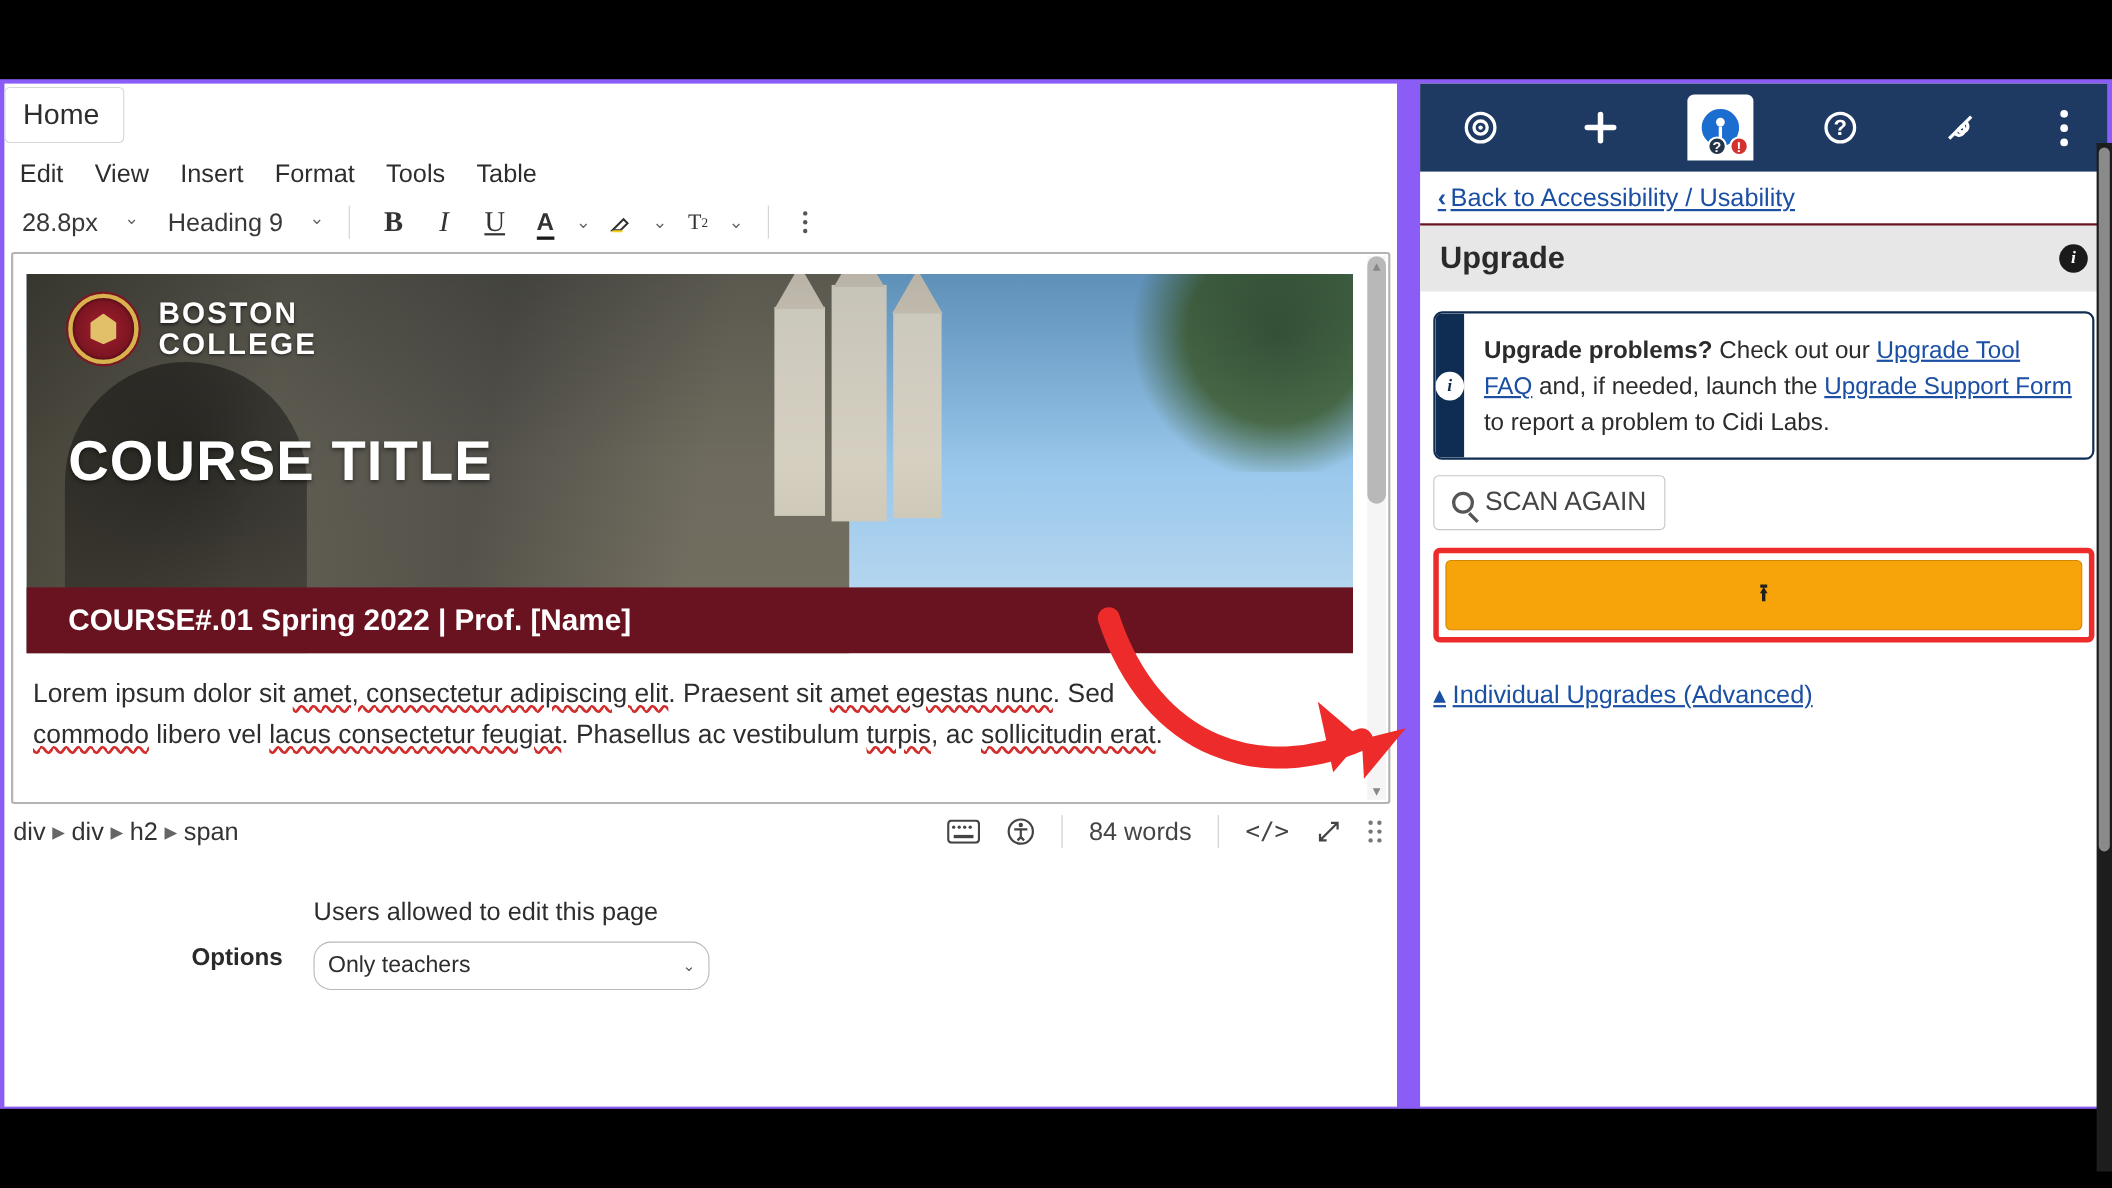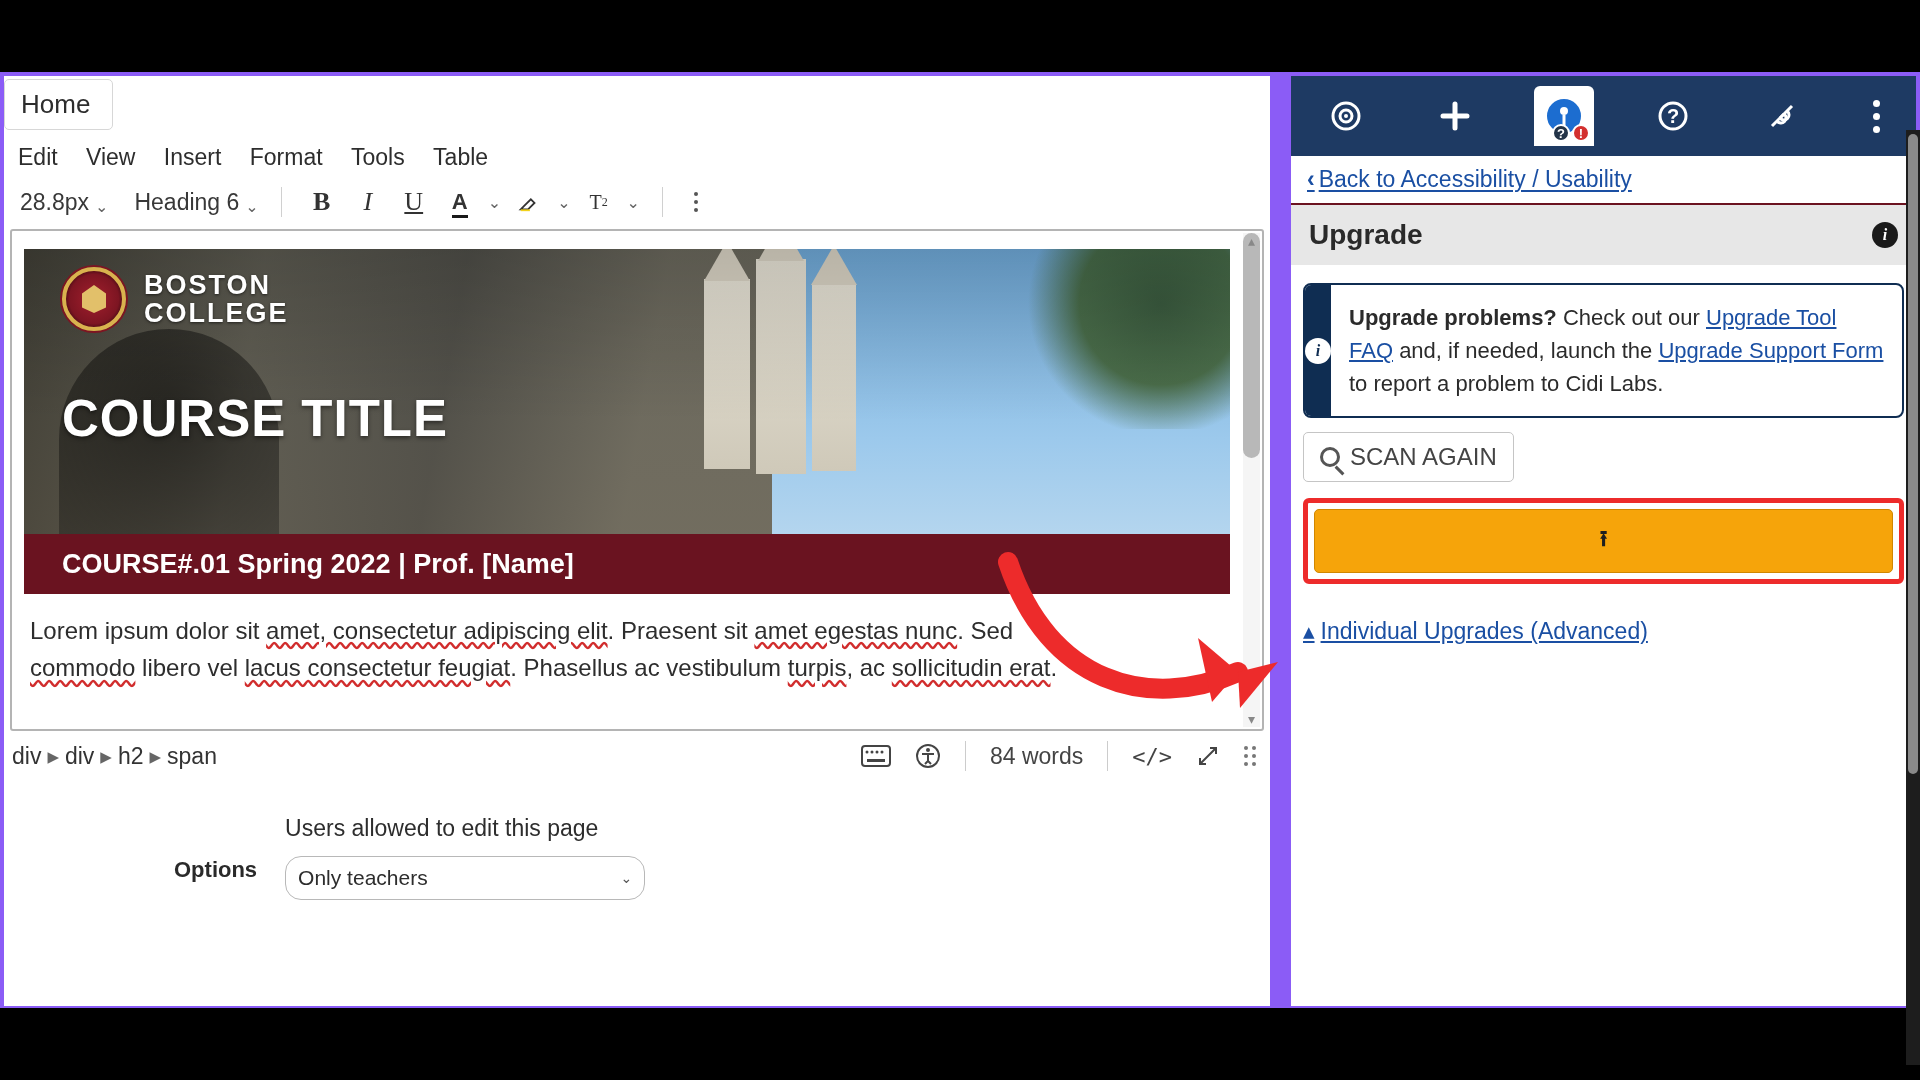--- a/index.html
+++ b/index.html
@@ -10,21 +10,21 @@
 
   
   .editor-pane { position: absolute; left: 4px; top: 4px; width: 1266px; height: 930px; background: #fff; }
 
   .title-box { display: inline-block; margin: 3px 0 10px 0; padding: 9px 22px 9px 16px; border: 1px solid #d7d7d7; border-radius: 5px; font-size: 26px; color: #2d2d2d; }
 
   .menubar { padding: 4px 8px 8px 14px; font-size: 23px; color: #2d2d2d; }
   .menubar span { display: inline-block; margin-right: 22px; cursor: default; }
 
   .toolbar { display: flex; align-items: center; gap: 10px; padding: 6px 16px 10px 16px; color: #333; }
-  .tb-drop { display: inline-flex; align-items: flex-end; gap: 6px; font-size: 23px; color: #383838; }
+  .tb-drop { display: inline-flex; align-items: flex-start; gap: 24px; font-size: 23px; color: #383838; }
   .chev { font-size: 16px; color: #666; }
   .tb-sep { display: inline-block; width: 1px; height: 30px; background: #d0d0d0; margin: 0 12px; }
   .tb-btn { display: inline-flex; align-items: center; justify-content: center; width: 36px; height: 34px; font-size: 26px; font-family: Georgia, "Times New Roman", serif; }
   .underline { text-decoration: underline; }
   .color-A { position: relative; font-family: Arial,sans-serif; font-weight: 600; font-size: 22px; }
   .color-A::after { content:""; position: absolute; left: 0; right: 0; bottom: -3px; height: 3px; background: #1a1a1a; }
   .hl { width: 22px; height: 22px; }
   .sup { font-size: 20px; }
   .kebab-v { display:inline-flex; flex-direction:column; gap:4px; align-items:center; justify-content:center; width:22px; height:28px;}
   .kebab-v i { width:4px;height:4px;border-radius:50%;background:#555; display:block;}
@@ -138,21 +138,21 @@
       <span>Tools</span>
       <span>Table</span>
     </div>
 
     <div class="toolbar">
       <span class="tb-drop">
         <span>28.8px</span>
         <span class="chev">⌄</span>
       </span>
       <span class="tb-drop" style="margin-left:16px;">
-        <span>Heading 6</span>
+        <span>Heading 9</span>
         <span class="chev">⌄</span>
       </span>
       <span class="tb-sep"></span>
       <span class="tb-btn" style="font-weight:800;">B</span>
       <span class="tb-btn" style="font-style:italic;">I</span>
       <span class="tb-btn underline">U</span>
       <span class="tb-btn">
           <span class="color-A">A</span>
         </span>
       <span class="chev">⌄</span>

